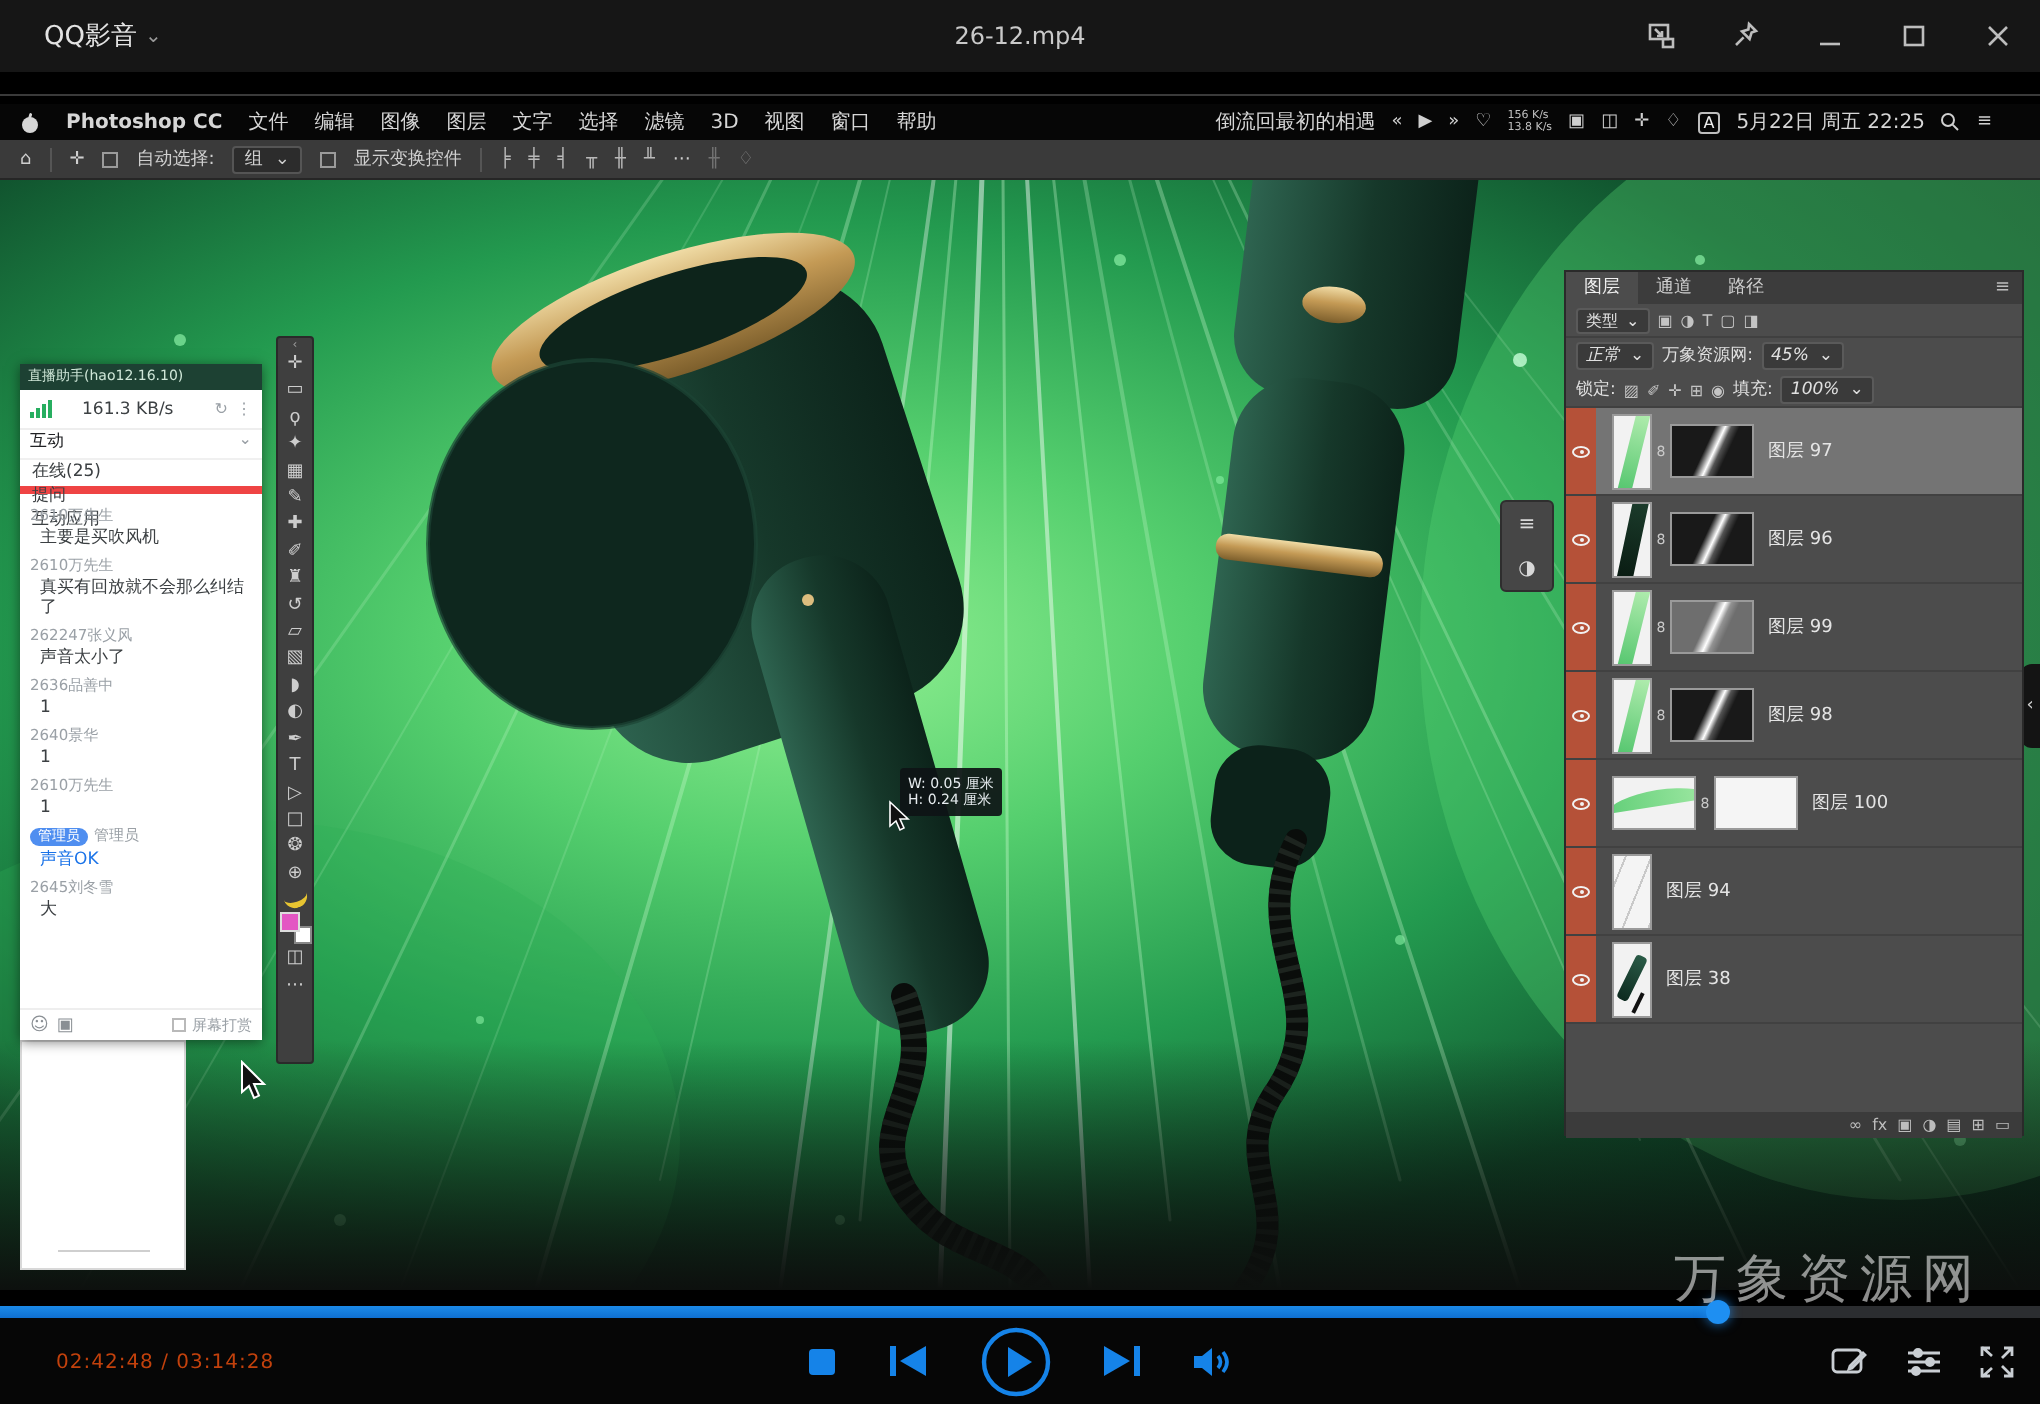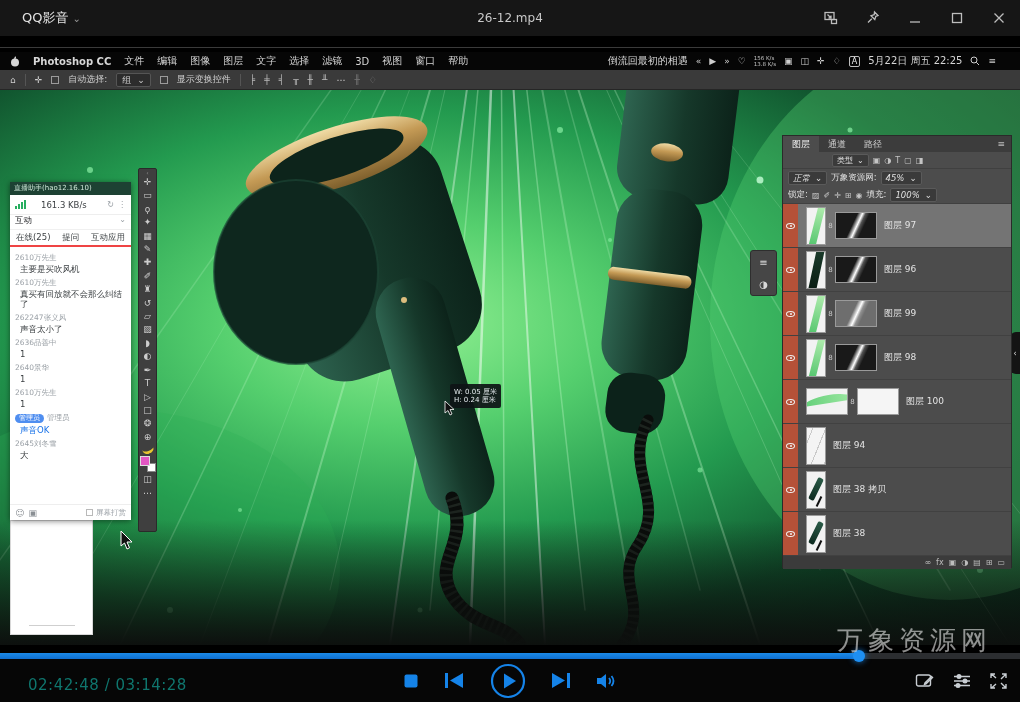--- a/index.html
+++ b/index.html
@@ -45,21 +45,21 @@
   
   .chat{position:absolute;left:10px;top:182px;width:121px;height:338px;background:#fff;box-shadow:0 1px 6px rgba(0,0,0,.5);z-index:15;display:flex;flex-direction:column;}
   .chat-title{height:13px;background:#1d4133;color:#cfe7d8;font-size:7px;line-height:13px;padding:0 4px;white-space:nowrap;overflow:hidden;}
   .chat-speed{height:20px;display:flex;align-items:center;gap:15px;padding:0 5px;border-bottom:1px solid #eee;}
   .bars{display:flex;align-items:flex-end;gap:1px;height:9px;}
   .bars i{width:2px;background:#27ae60;display:block;}
   .chat-speed .txt{font-size:8.5px;color:#3c4043;}
   .chat-speed .r{margin-left:auto;color:#9aa0a6;font-size:8px;display:flex;gap:4px;}
   .chat-sec{height:15px;display:flex;padding:0 5px;font-size:8.5px;color:#202124;border-bottom:1px solid #f0f0f0;}
   .chat-sec .r{margin-left:auto;color:#9aa0a6;font-size:8px;}
-  .chat-tabs{height:17px;display:flex;align-items:center;justify-content:space-between;padding:0 6px;font-size:8.5px;color:#3c4043;border-bottom:2px solid #ef4444;}
+  .chat-tabs{height:17px;display:flex;justify-content:space-between;padding:0 6px;font-size:8.5px;color:#3c4043;border-bottom:4px solid #ef4444;flex-direction:column;}
   .chat-msgs{flex:1;overflow:hidden;padding:2px 5px;}
   .cu{font-size:7.5px;color:#9aa0a6;margin-top:4px;line-height:9px;}
   .cm{font-size:8.5px;color:#3c4043;margin-top:2px;padding-left:5px;line-height:10px;}
   .cm.blue{color:#1a73e8;}
   .badge{display:inline-block;background:#4f8ef0;color:#fff;border-radius:6px;font-size:7px;line-height:9px;padding:0 4px;margin-right:3px;}
   .chat-foot{height:16px;border-top:1px solid #eee;display:flex;align-items:center;gap:4px;padding:0 5px;}
   .chat-foot .ic{font-size:9px;color:#8a8f94;}
   .chat-foot .r{margin-left:auto;display:flex;align-items:center;gap:3px;font-size:7.5px;color:#9aa0a6;}
   .chat-foot .cbx{width:7px;height:7px;border:1px solid #b9b9b9;}
   .inputbox{position:absolute;left:10px;top:520px;width:83px;height:115px;background:#fff;border:1px solid #d8d8d8;z-index:14;}
@@ -78,21 +78,21 @@
   .dock{position:absolute;left:750px;top:250px;width:27px;height:46px;background:#464646;border:1px solid #2e2e2e;border-radius:3px;z-index:12;display:flex;flex-direction:column;align-items:center;justify-content:space-around;color:#d8d8d8;font-size:10px;}
   .edgetab{position:absolute;right:0;top:332px;width:10px;height:42px;background:#141414;border-radius:6px 0 0 6px;z-index:12;color:#cfcfcf;font-size:9px;display:flex;align-items:center;justify-content:center;}
 
   
   .panel{position:absolute;left:782px;top:135px;width:230px;height:433px;background:#4c4c4c;border:1px solid #2a2a2a;z-index:13;color:#e0e0e0;}
   .p-tabs{height:16px;background:#3c3c3c;display:flex;align-items:center;font-size:9px;color:#cfcfcf;}
   .p-tab{padding:0 9px;line-height:16px;cursor:pointer;}
   .p-tab.act{background:#4c4c4c;color:#f0f0f0;}
   .p-menu{margin-left:auto;padding-right:6px;color:#bdbdbd;}
   .p-filter{height:17px;display:flex;align-items:center;gap:4px;padding:0 5px;border-bottom:1px solid #404040;}
-  .p-kind{background:#3a3a3a;border:1px solid #5a5a5a;border-radius:2px;font-size:8px;padding:0 4px;line-height:11px;display:flex;gap:4px;align-items:flex-start;margin-left:44px;}
+  .p-kind{background:#3a3a3a;border:1px solid #5a5a5a;border-radius:2px;font-size:8px;padding:0 4px;line-height:11px;display:flex;gap:4px;align-items:flex-start;}
   .p-fic{font-size:8px;color:#c4c4c4;}
   .p-blend{height:18px;display:flex;align-items:center;gap:4px;padding:0 5px;font-size:8.5px;}
   .p-box{background:#3a3a3a;border:1px solid #5a5a5a;border-radius:2px;padding:0 4px;line-height:12px;display:flex;gap:5px;align-items:center;font-style:italic;}
   .p-lock{height:17px;display:flex;align-items:center;gap:4px;padding:0 5px;font-size:8.5px;border-bottom:1px solid #404040;}
   .p-lic{font-size:8px;color:#c4c4c4;}
   .lrows{height:352px;overflow:hidden;}
   .lrow{height:44px;display:flex;align-items:center;background:#4c4c4c;border-bottom:1px solid #414141;cursor:pointer;}
   .lrow.sel{background:#747474;}
   .eyecell{width:15px;height:100%;background:#b55138;display:flex;align-items:center;justify-content:center;flex:none;}
   .eye{width:9px;height:6px;border:1px solid #f2f2f2;border-radius:50%;position:relative;}
@@ -113,21 +113,21 @@
   .mask.diag::after{content:"";position:absolute;inset:0;background:linear-gradient(115deg,transparent 42%,#fff 52%,rgba(255,255,255,.25) 58%,transparent 66%);}
   .lname{font-size:9px;color:#e4e4e4;margin-left:7px;white-space:nowrap;}
   .p-foot{height:13px;background:#3b3b3b;display:flex;align-items:center;justify-content:flex-end;gap:5px;padding:0 6px;font-size:8px;color:#bdbdbd;}
   .p-foot span{cursor:pointer;}
 
   
   .progress{position:absolute;left:0;top:653px;width:1020px;height:6px;background:#2b2d30;cursor:pointer;z-index:30;}
   .progress .fill{height:100%;width:84.2%;background:linear-gradient(#1b8ae8,#0f6fd0);}
   .progress .handle{position:absolute;top:-3px;left:calc(84.2% - 6px);width:12px;height:12px;border-radius:50%;background:#1e8ff2;box-shadow:0 0 6px rgba(30,140,240,.8);}
   .controls{position:absolute;left:0;top:659px;width:1020px;height:43px;background:#060606;z-index:25;}
-  .time{position:absolute;left:28px;top:17px;font-size:15px;color:#0f766e;letter-spacing:.5px;}
+  .time{position:absolute;left:28px;top:17px;font-size:10px;color:#c2410c;letter-spacing:.5px;}
   .cc{position:absolute;left:404px;top:0;width:212px;height:43px;display:flex;align-items:center;justify-content:space-between;}
   .cbtn{cursor:pointer;display:flex;align-items:center;justify-content:center;}
   .rc{position:absolute;right:12px;top:0;height:43px;display:flex;align-items:center;gap:17px;}
   .rc svg{stroke:#c9ced3;fill:none;stroke-width:1.4;cursor:pointer;}
 
   
   .wm{position:absolute;right:28px;top:626px;z-index:60;pointer-events:none;text-align:right;color:rgba(255,255,255,.55);}
   .wm .l1{font-size:26px;letter-spacing:5px;line-height:28px;}
   .wm .l2{font-size:20px;letter-spacing:.5px;line-height:26px;color:rgba(255,255,255,.6);}
 </style>
@@ -542,27 +542,20 @@
             <span class="eye"></span>
           </span>
         <span class="th tall streak-faint"></span>
         <span class="lname">图层 94</span>
       </div>
       <div class="lrow">
         <span class="eyecell">
             <span class="eye"></span>
           </span>
         <span class="th tall product"></span>
-        <span class="lname">图层 38 拷贝</span>
-      </div>
-      <div class="lrow">
-        <span class="eyecell">
-            <span class="eye"></span>
-          </span>
-        <span class="th tall product"></span>
         <span class="lname">图层 38</span>
       </div>
     </div>
     <div class="p-foot">
       <span>∞</span>
       <span>fx</span>
       <span>▣</span>
       <span>◑</span>
       <span>▤</span>
       <span>⊞</span>

